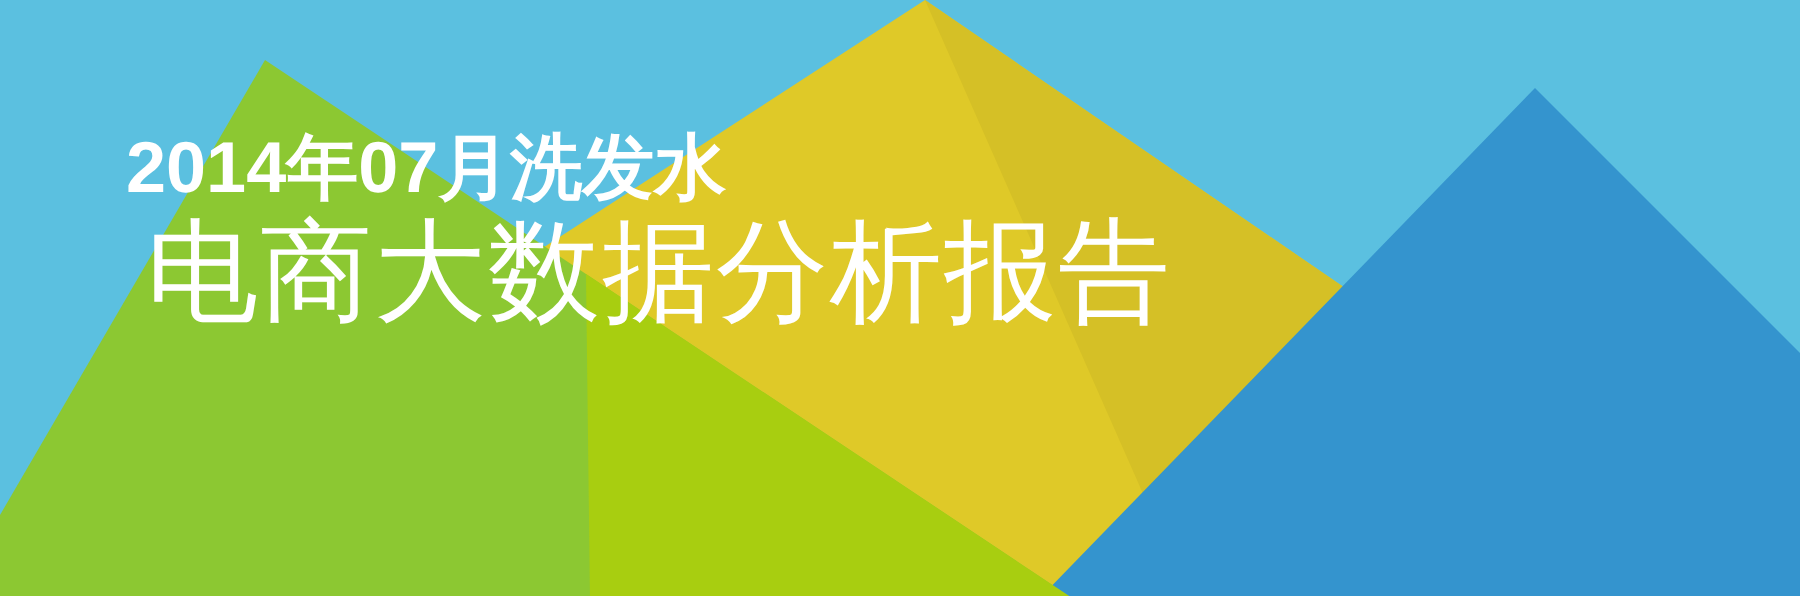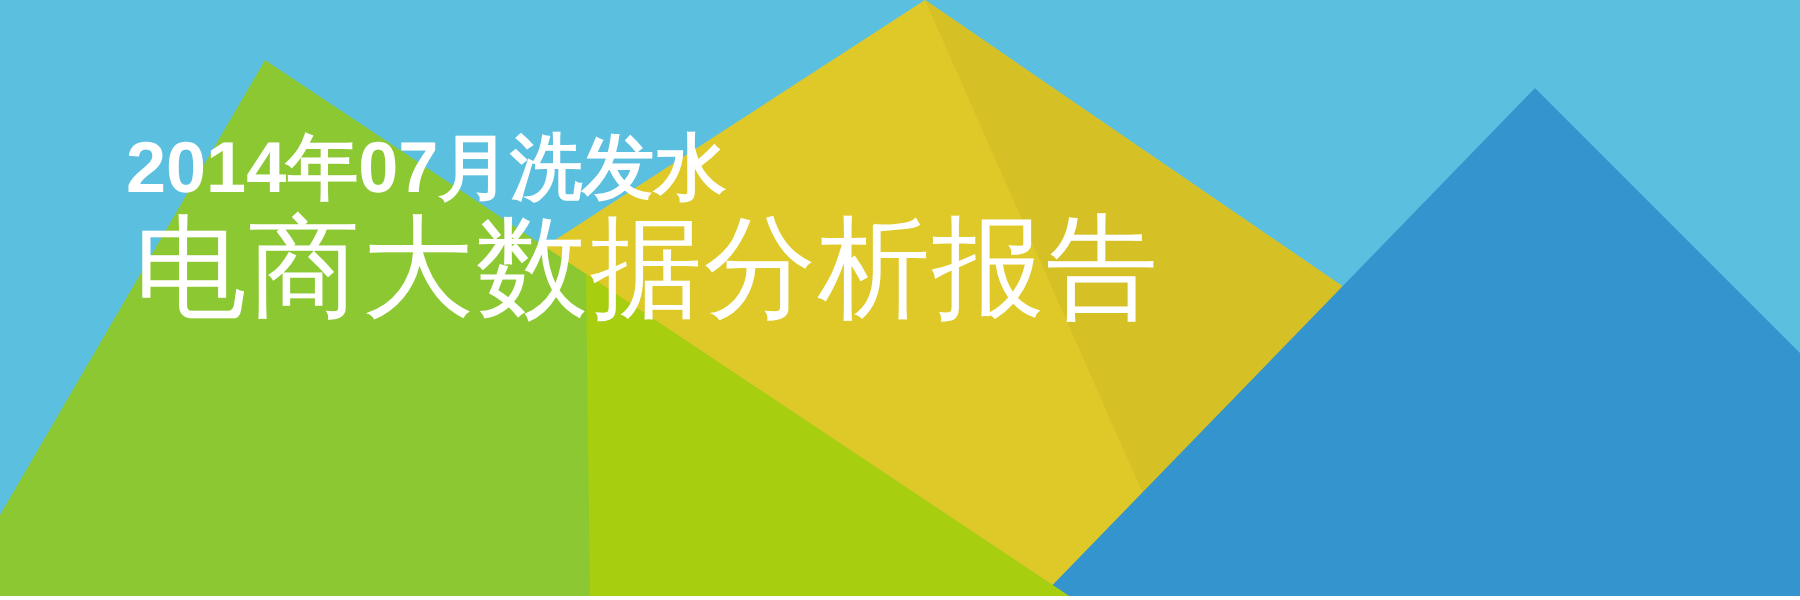--- a/index.html
+++ b/index.html
@@ -41,21 +41,21 @@
     margin: 0 0 8px 0;
     text-rendering: geometricPrecision;
   }
   .title-line-2 {
     font-size: 112px;
     font-weight: 300;
     color: #ffffff;
     line-height: 1.0;
     letter-spacing: 2px;
     white-space: nowrap;
-    margin: 0;
+    margin: 12px;
     padding-left: 8px;
     text-rendering: geometricPrecision;
   }
 </style>
 </head>
 <body>
 
 <div id="slide" style="background: rgb(91, 192, 224);">
 
   <svg class="layer" viewBox="0 0 1800 600" width="1800" height="600" xmlns="http://www.w3.org/2000/svg" shape-rendering="geometricPrecision">

